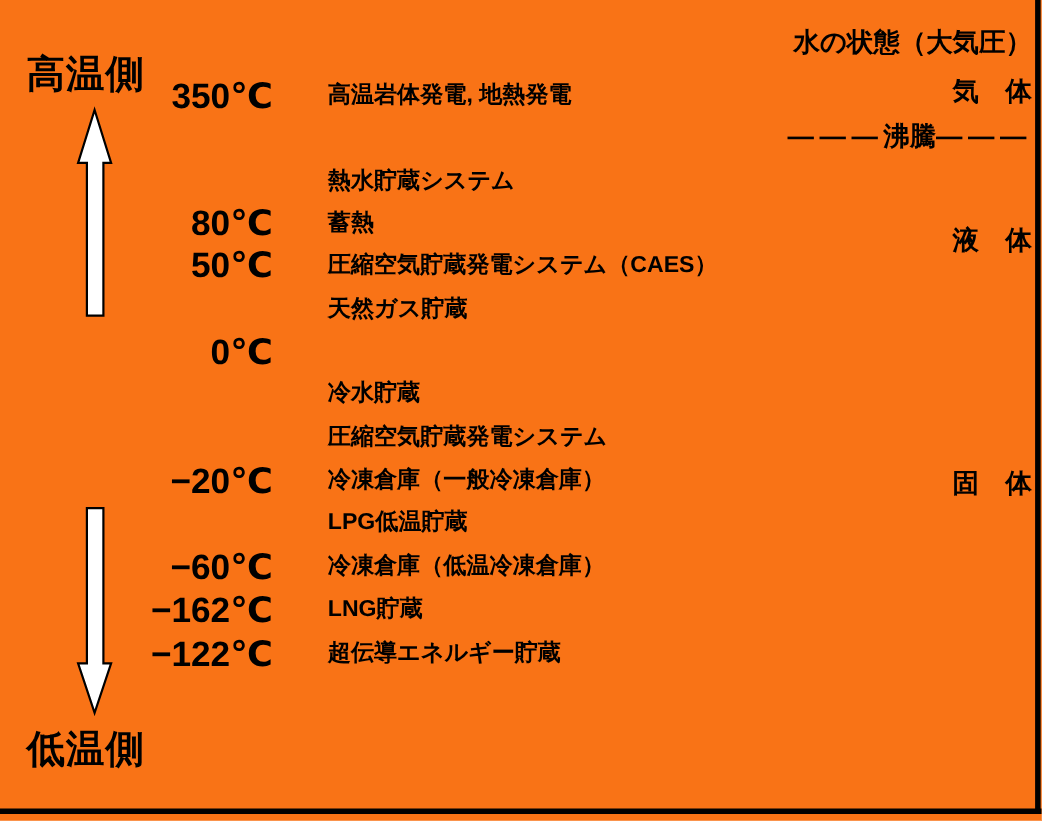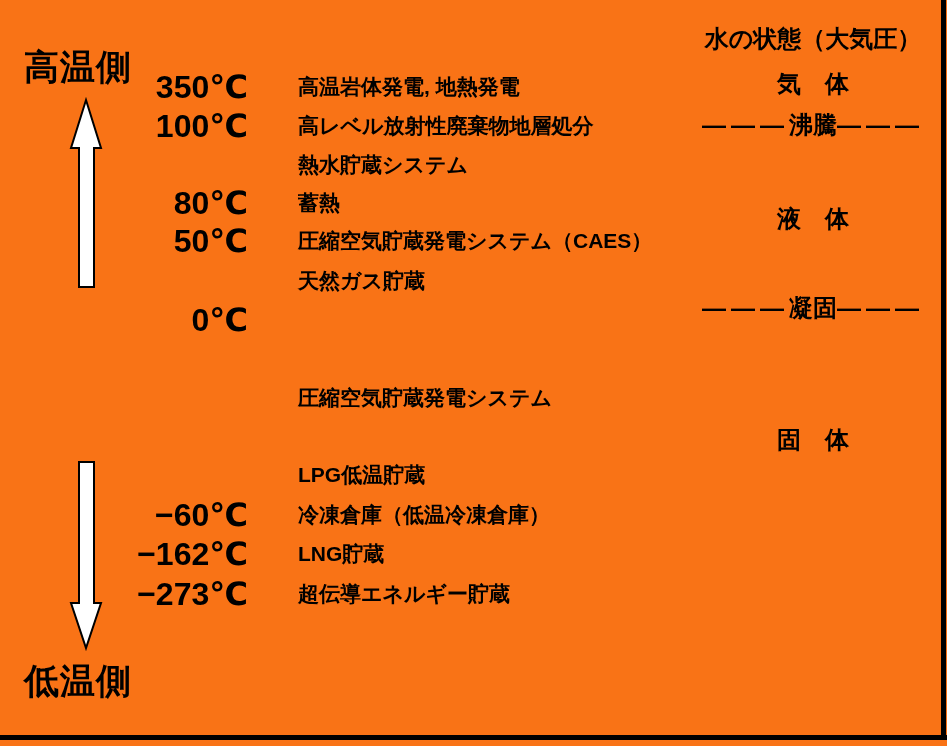--- a/index.html
+++ b/index.html
@@ -35,21 +35,21 @@
     text-align: right; white-space: nowrap;
   }
   .row .desc {
     position: absolute; left: 298px;
     font-size: 21px; line-height: 26px;
     white-space: nowrap;
   }
   .ws-col-item {
     position: absolute; left: 688px; width: 250px;
     font-size: 24px; line-height: 26px;
-    text-align: center; white-space: nowrap;
+    text-align: right; white-space: nowrap;
   }
   .ws-line .dashes { letter-spacing: 5px; }
   .border-right {
     position: absolute; left: 941px; top: 0;
     width: 5px; height: 740px; background: #000000;
   }
   .border-bottom {
     position: absolute; left: 0; top: 735px;
     width: 947px; height: 5px; background: #000000;
   }
@@ -66,71 +66,70 @@
     <polygon points="26,4 41,52 34,52 34,191 19,191 19,52 11,52" fill="#ffffff" stroke="#000000" stroke-width="2" stroke-linejoin="miter"></polygon>
   </svg>
   <svg id="down-arrow" class="arrow-svg" width="55" height="195" viewBox="0 0 55 195">
     <polygon points="19,2 34,2 34,143 41,143 26,188 11,143 19,143" fill="#ffffff" stroke="#000000" stroke-width="2" stroke-linejoin="miter"></polygon>
   </svg>
 
   <div class="row" style="top:74px">
     <div class="temp">350℃</div>
     <div class="desc">高温岩体発電, 地熱発電</div>
   </div>
-  <div class="row" style="top:113px">
-    <div class="temp">100℃</div>
-    <div class="desc">高レベル放射性廃棄物地層処分</div>
-  </div>
   <div class="row" style="top:152px">
     <div class="temp"></div>
     <div class="desc">熱水貯蔵システム</div>
   </div>
   <div class="row" style="top:190px">
     <div class="temp">80℃</div>
     <div class="desc">蓄熱</div>
   </div>
   <div class="row" style="top:228px">
     <div class="temp">50℃</div>
     <div class="desc">圧縮空気貯蔵発電システム（CAES）</div>
   </div>
   <div class="row" style="top:268px">
     <div class="temp"></div>
     <div class="desc">天然ガス貯蔵</div>
   </div>
   <div class="row" style="top:307px">
     <div class="temp">0℃</div>
   </div>
+  <div class="row" style="top:345px">
+    <div class="temp"></div>
+    <div class="desc">冷水貯蔵</div>
+  </div>
   <div class="row" style="top:385px">
     <div class="temp"></div>
     <div class="desc">圧縮空気貯蔵発電システム</div>
   </div>
   <div class="row" style="top:424px">
+    <div class="temp">−20℃</div>
+    <div class="desc">冷凍倉庫（一般冷凍倉庫）</div>
   </div>
   <div class="row" style="top:462px">
     <div class="desc">LPG低温貯蔵</div>
   </div>
   <div class="row" style="top:502px">
     <div class="temp">−60℃</div>
     <div class="desc">冷凍倉庫（低温冷凍倉庫）</div>
   </div>
   <div class="row" style="top:541px">
     <div class="temp">−162℃</div>
     <div class="desc">LNG貯蔵</div>
   </div>
   <div class="row" style="top:581px">
-    <div class="temp">−273℃</div>
+    <div class="temp">−122℃</div>
     <div class="desc">超伝導エネルギー貯蔵</div>
   </div>
 
   <div class="ws-col-item" style="top:26px">水の状態（大気圧）</div>
   <div class="ws-col-item ws-line" style="top:112px">
     <span class="dashes">―――</span><span>沸騰</span><span class="dashes">―――</span>
   </div>
   <div class="ws-col-item" style="top:71px">気　体</div>
   <div class="ws-col-item" style="top:206px">液　体</div>
-  <div class="ws-col-item ws-line" style="top:295px">
-    <span class="dashes">―――</span><span>凝固</span><span class="dashes">―――</span>
-  </div>
   <div class="ws-col-item" style="top:427px">固　体</div>
 
   <div class="border-right"></div>
   <div class="border-bottom"></div>
 </div>
 
 </body></html>

